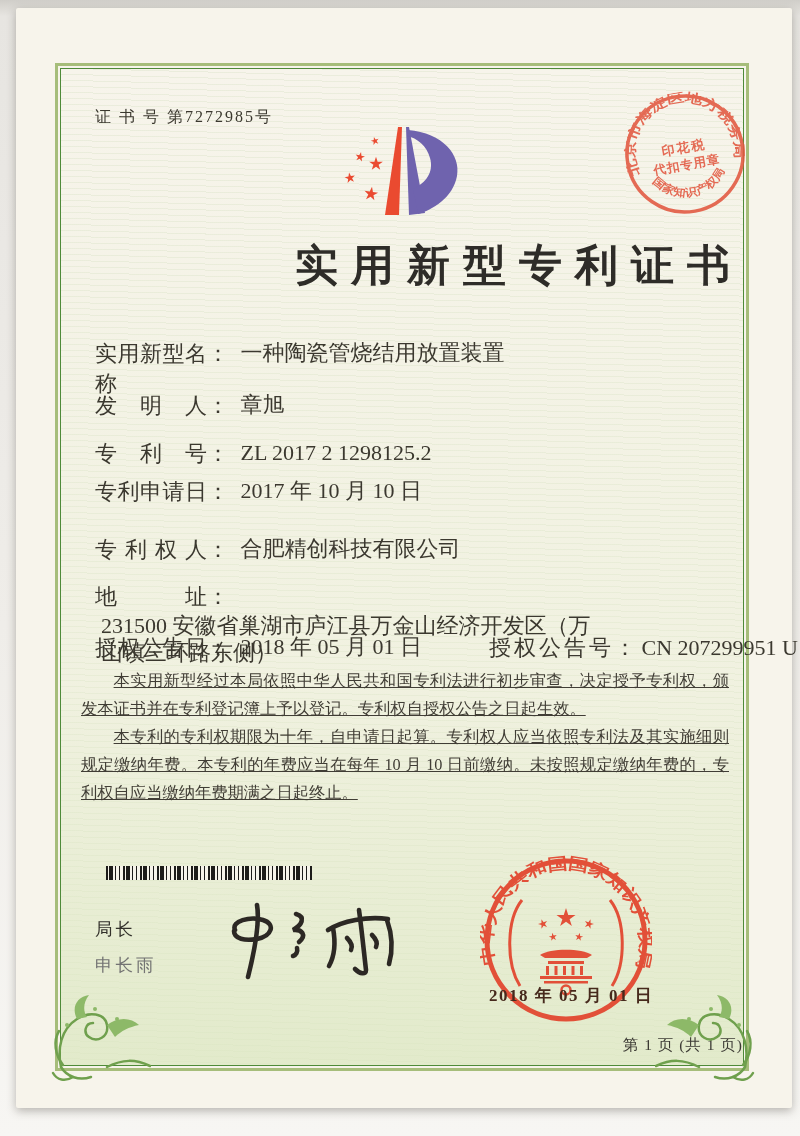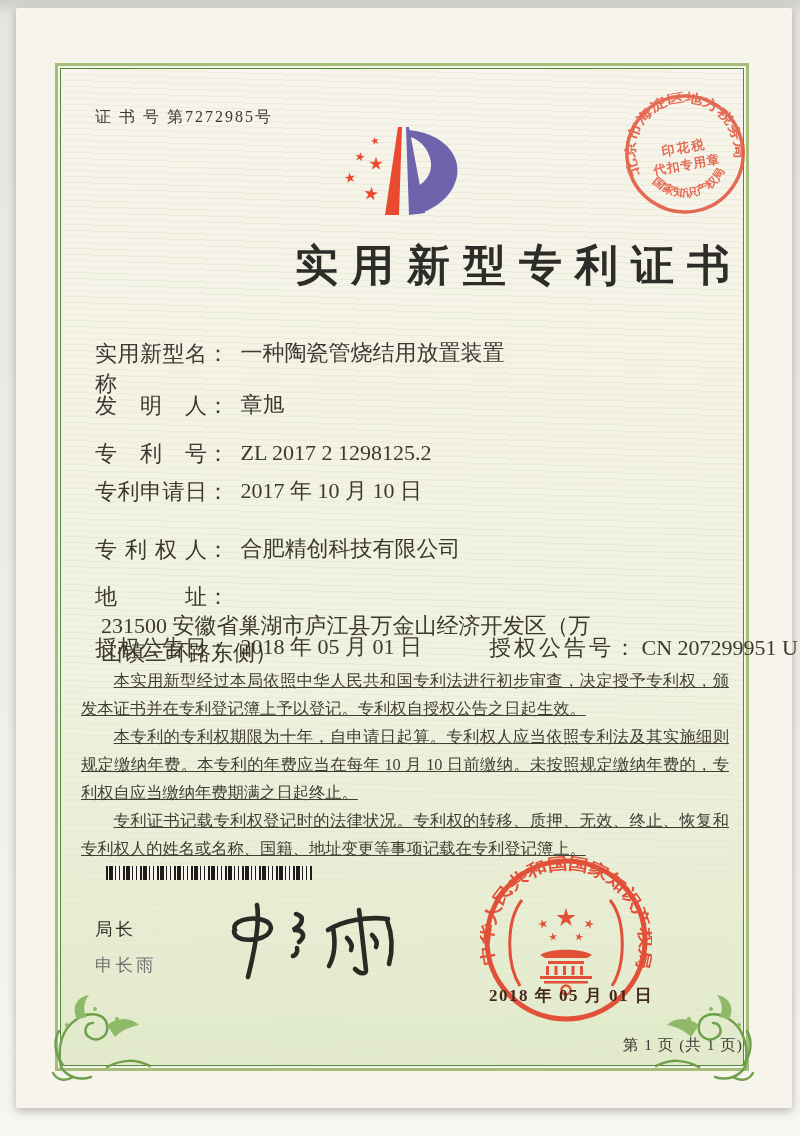--- a/index.html
+++ b/index.html
@@ -109,21 +109,20 @@
       <span class="val">2018 年 05 月 01 日</span>
       <span class="pair2">
         <span class="lbl2">授权公告号</span><span>：</span>
         <span>CN 207299951 U</span>
       </span>
     </div>
 
     <div class="paras">
       <p>本实用新型经过本局依照中华人民共和国专利法进行初步审查，决定授予专利权，颁发本证书并在专利登记簿上予以登记。专利权自授权公告之日起生效。</p>
       <p>本专利的专利权期限为十年，自申请日起算。专利权人应当依照专利法及其实施细则规定缴纳年费。本专利的年费应当在每年 10 月 10 日前缴纳。未按照规定缴纳年费的，专利权自应当缴纳年费期满之日起终止。</p>
-      <p>专利证书记载专利权登记时的法律状况。专利权的转移、质押、无效、终止、恢复和专利权人的姓名或名称、国籍、地址变更等事项记载在专利登记簿上。</p>
     </div>
 
     <div class="barcode"></div>
 
     <div class="director-title">局长</div>
     <div class="director-name">申长雨</div>
 
     <svg class="signature" width="210" height="110" viewBox="0 0 210 110">
       <g fill="none" stroke="#2c2824" stroke-width="4.6" stroke-linecap="round">
         <path d="M56,28 C59,45 54,72 47,100"></path>

